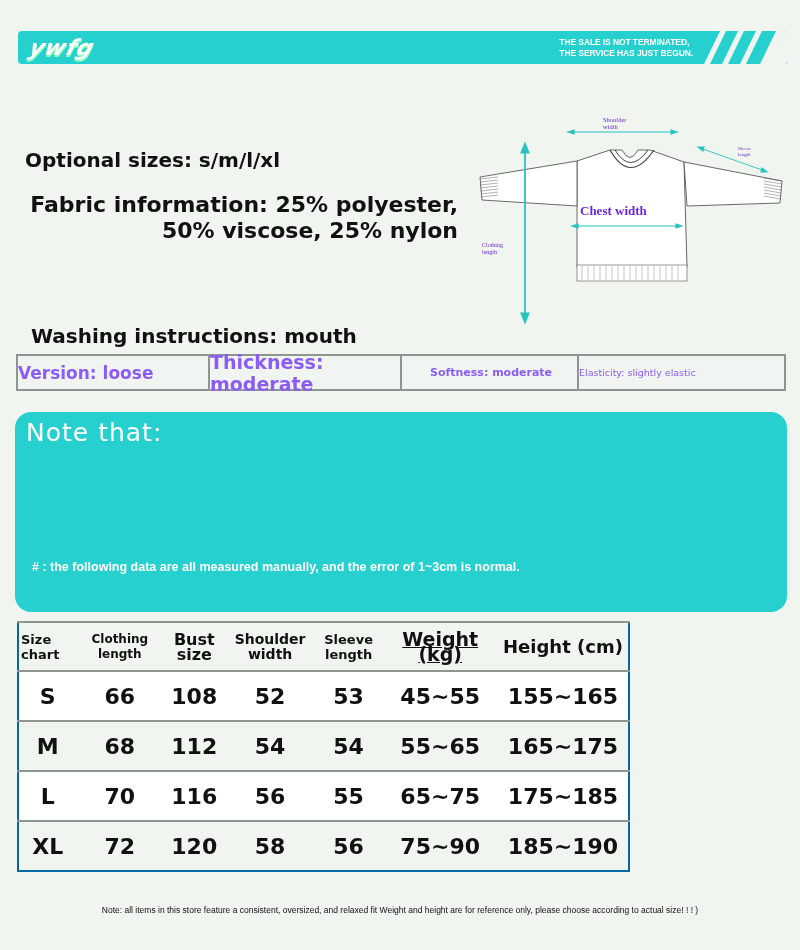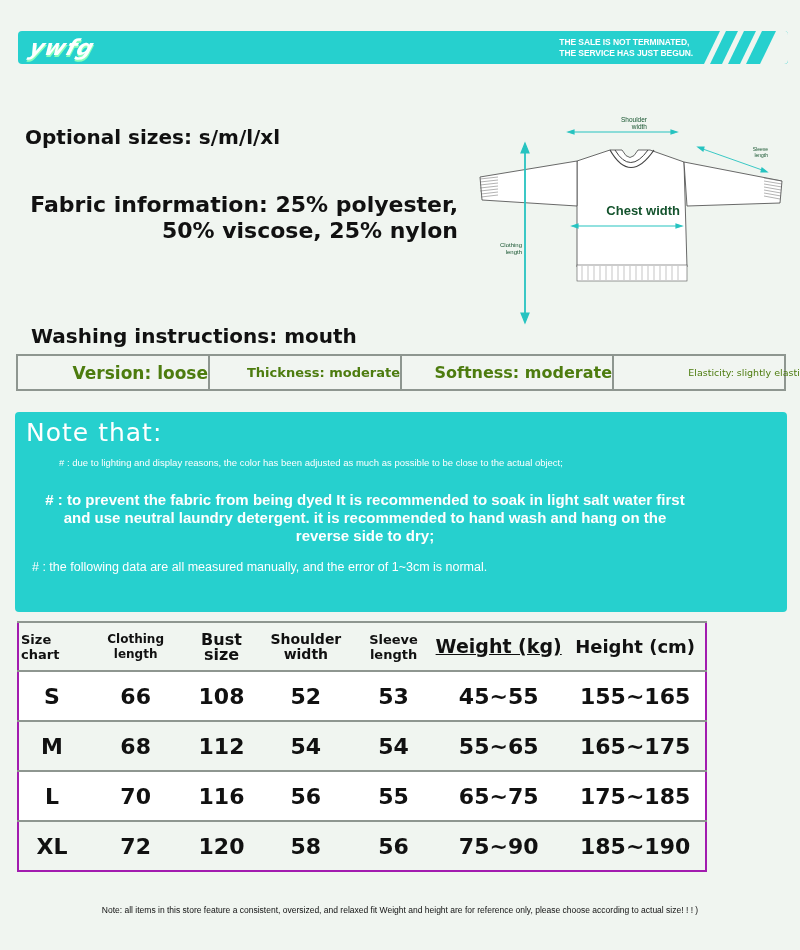--- a/index.html
+++ b/index.html
@@ -7,43 +7,43 @@
   body { position: relative; font-family: "DejaVu Sans", sans-serif; color: #111; }
 
   
   .banner { position: absolute; left: 18px; top: 31px; width: 770px; height: 33px; background: #26d0ce; border-radius: 4px; overflow: hidden; }
   .logo { position: absolute; left: 12px; top: 4px; font-family: "DejaVu Sans", sans-serif; font-weight: bold; font-style: italic; font-size: 22px; color: #fff; letter-spacing: 1px; text-shadow: 1px 2px 0 #8fb; transform: skewX(-18deg); line-height: 26px; }
   .tagline { position: absolute; right: 95px; top: 6px; color: #fff; font-family: "Liberation Sans", sans-serif; font-weight: bold; font-size: 8.5px; line-height: 11px; letter-spacing: -0.1px; }
   .stripes { position: absolute; right: 0; top: 0; width: 90px; height: 33px; }
 
   
   .info { position: absolute; font-weight: bold; color: #111; }
-  .info-sizes { left: 25px; top: 125px; font-size: 20px; }
+  .info-sizes { left: 25px; top: 148px; font-size: 20px; }
   .info-fabric { left: 18px; top: 192px; width: 440px; text-align: right; font-size: 22px; line-height: 26px; }
   .info-washing { left: 31px; top: 324px; font-size: 20px; }
 
   
   .diagram { position: absolute; left: 470px; top: 105px; width: 330px; height: 225px; }
-  .dlabel { position: absolute; color: #14532d; font-family: Liberation Sans, sans-serif; text-align: right; }
+  .dlabel { position: absolute; color: #6d28d9; font-family: Liberation Serif, serif; text-align: left; }
 
   
   .attrs { position: absolute; left: 16px; top: 354px; width: 770px; height: 37px; border: 2px solid #8e9690; display: flex; background: #f1f5f1; }
-  .attr { flex: none; border-right: 2px solid #8e9690; display: flex; align-items: center; justify-content: flex-end; color: #4d7c0f; font-family: "DejaVu Sans", sans-serif; font-weight: bold; }
+  .attr { flex: none; border-right: 2px solid #8e9690; display: flex; align-items: center; justify-content: flex-start; color: #8b5cf6; font-family: "DejaVu Sans", sans-serif; font-weight: bold; }
   .attr:last-child { border-right: none; font-weight: normal; }
 
   
-  .notes { position: absolute; left: 15px; top: 412px; width: 772px; height: 200px; background: #26d0ce; border-radius: 4px; color: #fff; }
+  .notes { position: absolute; left: 15px; top: 412px; width: 772px; height: 200px; background: #26d0ce; border-radius: 16px; color: #fff; }
   .notes-title { position: absolute; left: 11px; top: 6px; font-size: 25px; font-family: "DejaVu Sans", sans-serif; letter-spacing: 1px; }
   .note { position: absolute; font-family: "Liberation Sans", sans-serif; text-align: center; }
   .note1 { left: 16px; top: 45px; width: 560px; font-size: 9.5px; line-height: 11px; }
   .note2 { left: 20px; top: 79px; width: 660px; font-size: 15px; line-height: 18px; font-weight: bold; }
-  .note3 { left: 17px; top: 148px; font-size: 12.5px; font-weight: normal; text-align: left; }
-
-  
-  .sizes { position: absolute; left: 17px; top: 621px; width: 690px; border-collapse: collapse; border: 2px solid #a21caf; }
+  .note3 { left: 17px; top: 148px; font-size: 12.5px; font-weight: bold; text-align: left; }
+
+  
+  .sizes { position: absolute; left: 17px; top: 621px; width: 613px; border-collapse: collapse; border: 2px solid #0369a1; }
   .sizes th, .sizes td { border-top: 2px solid #8e9690; text-align: center; vertical-align: middle; color: #111; }
   .sizes thead th { height: 49px; background: #f0f5f0; font-family: "DejaVu Sans", sans-serif; font-weight: bold; line-height: 15px; }
   .sizes tbody td { height: 50px; font-family: "DejaVu Sans", sans-serif; font-weight: bold; font-size: 22px; }
   .sizes tbody tr:nth-child(odd) td { background: #ffffff; }
   .sizes tbody tr:nth-child(even) td { background: #f0f5f0; }
   .h-small { font-size: 12px; }
   .h-med { font-size: 14px; }
   .h-big { font-size: 17px; }
 
   .footnote { position: absolute; left: 0; top: 905px; width: 800px; text-align: center; font-family: "Liberation Sans", sans-serif; font-size: 8.5px; color: #111; }
@@ -152,35 +152,33 @@
   <div class="dlabel" style="left:12px; top:137px; width:40px; font-size:6px; line-height:7px;">
     <div>Clothing</div>
     <div>length</div>
   </div>
 </div>
 
 <div class="attrs">
   <div class="attr" style="width:192px; font-size:17px;">
       <span>Version: loose</span>
     </div>
-  <div class="attr" style="width:192px; font-size:13px;">
+  <div class="attr" style="width:192px; font-size:19px;">
       <span>Thickness: moderate</span>
     </div>
-  <div class="attr" style="width:212px; font-size:16px;">
+  <div class="attr" style="width:177px; font-size:11px;padding-left:28px;">
       <span>Softness: moderate</span>
     </div>
   <div class="attr" style="width:191px; font-size:9.5px;">
       <span>Elasticity: slightly elastic</span>
     </div>
 </div>
 
 <div class="notes">
   <div class="notes-title">Note that:</div>
-  <div class="note note1"># : due to lighting and display reasons, the color has been adjusted as much as possible to be close to the actual object;</div>
-  <div class="note note2"># : to prevent the fabric from being dyed It is recommended to soak in light salt water first and use neutral laundry detergent. it is recommended to hand wash and hang on the reverse side to dry;</div>
   <div class="note note3"># : the following data are all measured manually, and the error of 1~3cm is normal.</div>
 </div>
 
 <table class="sizes">
   <colgroup>
     <col style="width:76px">
       <col style="width:117px">
       <col style="width:79px">
       <col style="width:108px">
       <col style="width:87px">

